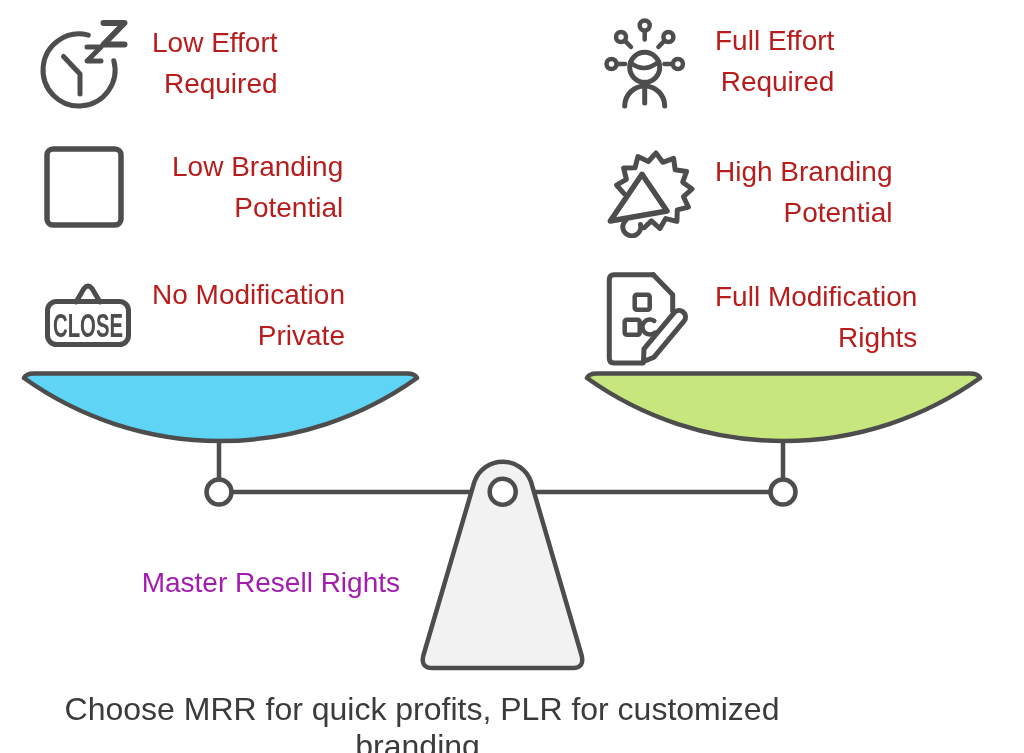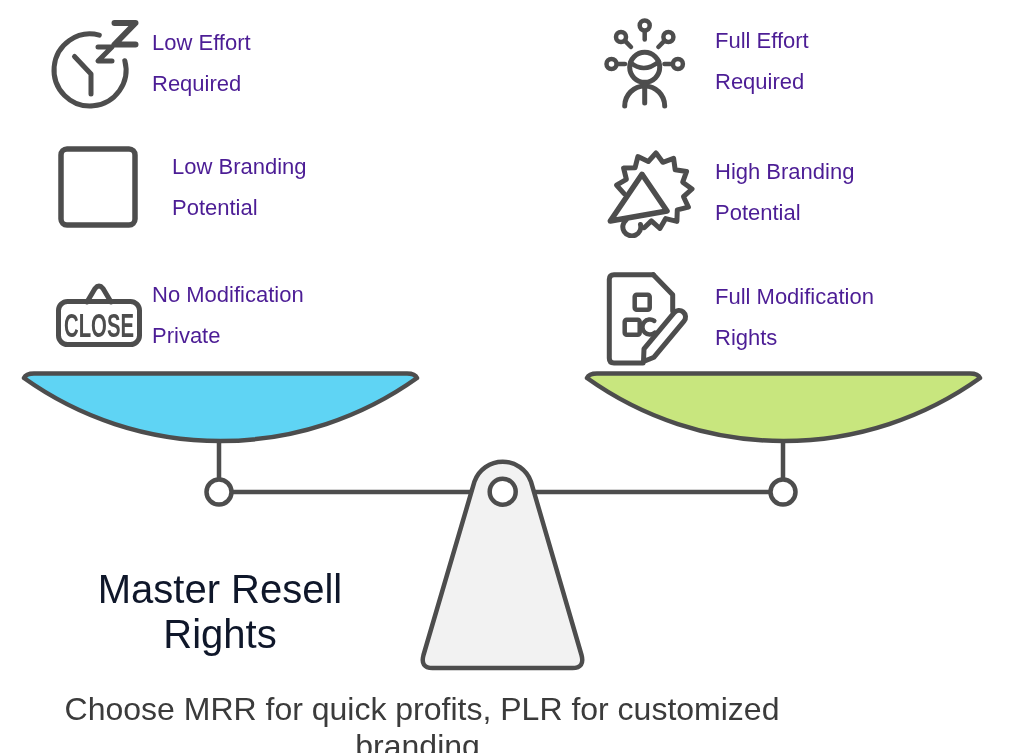--- a/index.html
+++ b/index.html
@@ -2,27 +2,27 @@
 <html><head>
 <meta charset="utf-8">
 <style>
   html,body { margin:0; padding:0; background:#ffffff; }
   .canvas {
     position:relative; width:1024px; height:753px; overflow:hidden;
     font-family:"Liberation Sans", sans-serif; color:#3f3f3f; background:#fff;
   }
   .feature { position:absolute; display:flex; align-items:center; }
   .icon-box { flex:0 0 auto; display:flex; align-items:center; }
-  .icon-box.w-l { width:114px;justify-content:center; }
+  .icon-box.w-l { width:114px; }
   .icon-box.w-r { width:112px; }
   .flabel {
-    font-size:22px; line-height:41px; white-space:pre-line; color:#4c1d95;
+    font-size:28px; line-height:41px; white-space:pre-line; color:#b91c1c;text-align:right;
   }
   .pan-label {
-    position:absolute; top:567px; font-size:40px; text-align:center; color:#0f172a;
+    position:absolute; top:567px; font-size:28px; text-align:right; color:#a21caf;
   }
   .pan-label.left  { left:40px;  width:360px; }
   .pan-label.right { left:600px; width:365px; }
   .caption {
     position:absolute; top:691px; left:0; width:844px;
     text-align:center; font-size:32px; color:#3b3b3b;
   }
   svg { display:block; }
   .scale-svg { position:absolute; top:360px; left:0; }
   .close-text { font-weight:bold; font-size:34px; font-family:"Liberation Sans", sans-serif; }

